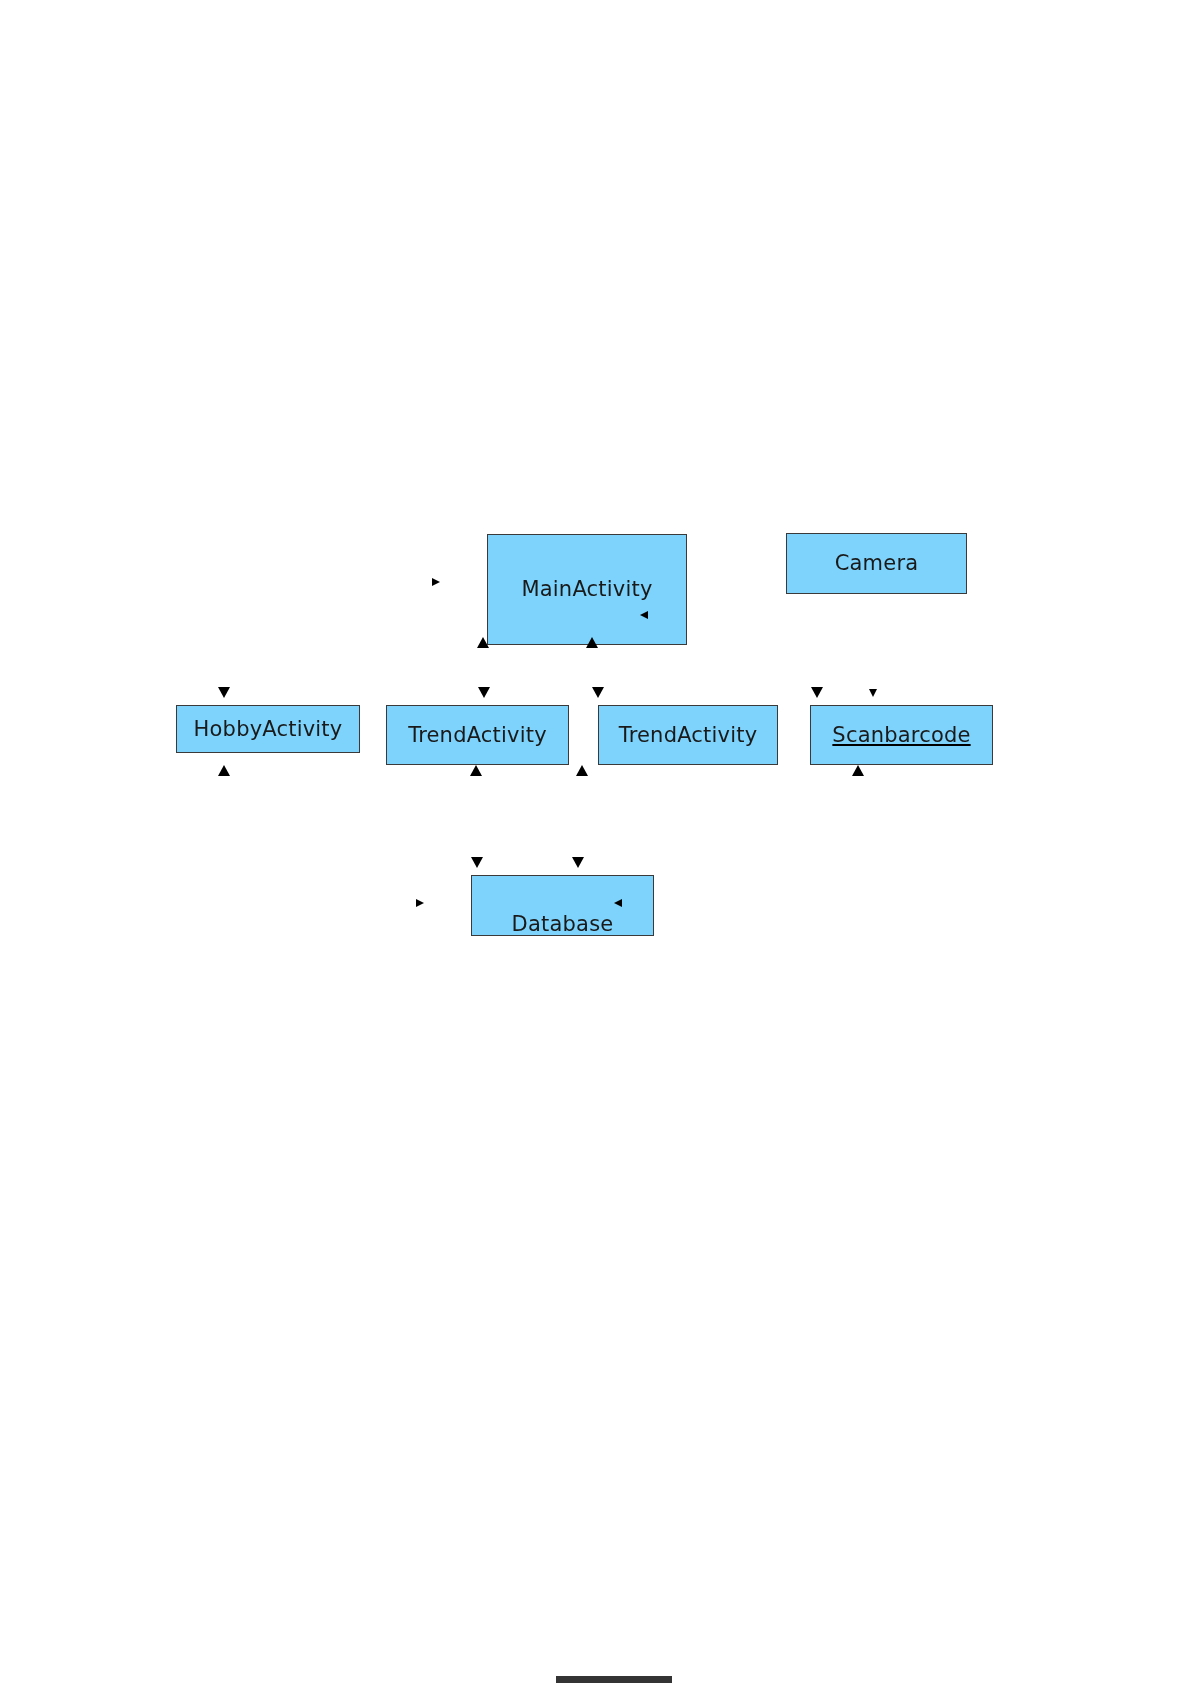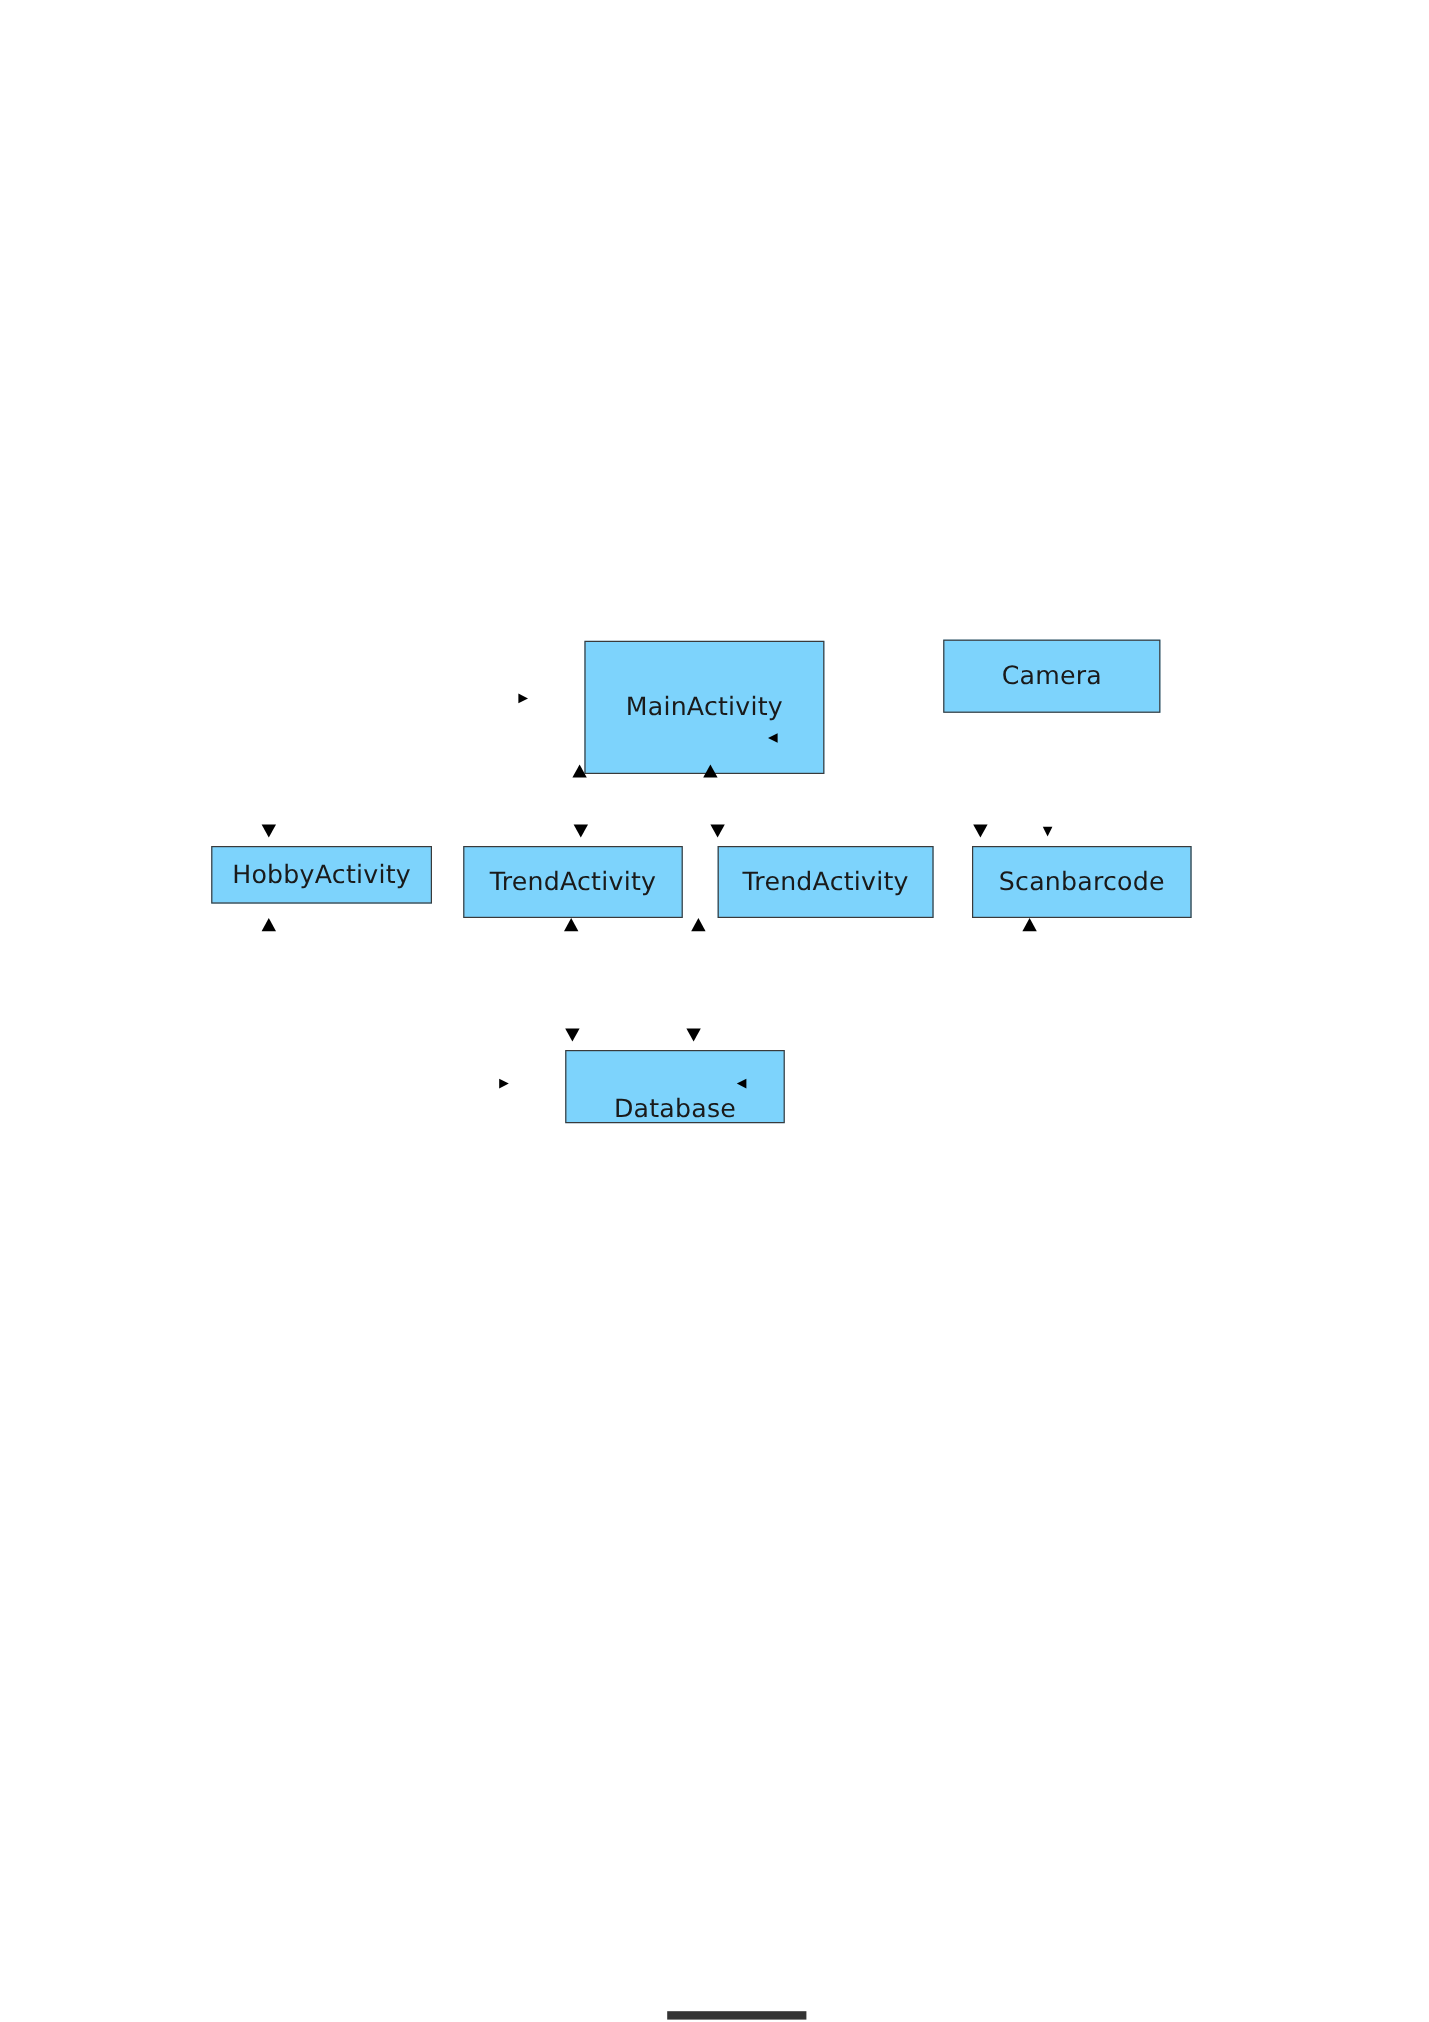--- a/index.html
+++ b/index.html
@@ -96,21 +96,21 @@
   </div>
 
   <div class="node" style="left:342px; top:705px; width:183px; height:60px;">
     <span class="node-label">TrendActivity</span>
   </div>
 
   <div class="node" style="left:554px; top:705px; width:180px; height:60px;">
     <span class="node-label">TrendActivity</span>
   </div>
 
-  <div class="node" style="left:766px; top:705px; width:183px; height:60px;">
+  <div class="node" style="left:766px; top:705px; width:183px; height:60px;text-decoration:underline;">
     <span class="node-label">Scanbarcode</span>
   </div>
 
   <div class="node" style="left:427px; top:875px; width:183px; height:61px;align-items:flex-end;">
     <span class="node-label">Database</span>
   </div>
 
   <div class="arrow sm right" style="left:432px; top:578px;"></div>
   <div class="arrow sm left" style="left:640px; top:611px;"></div>
   <div class="arrow up" style="left:477px; top:637px;"></div>

